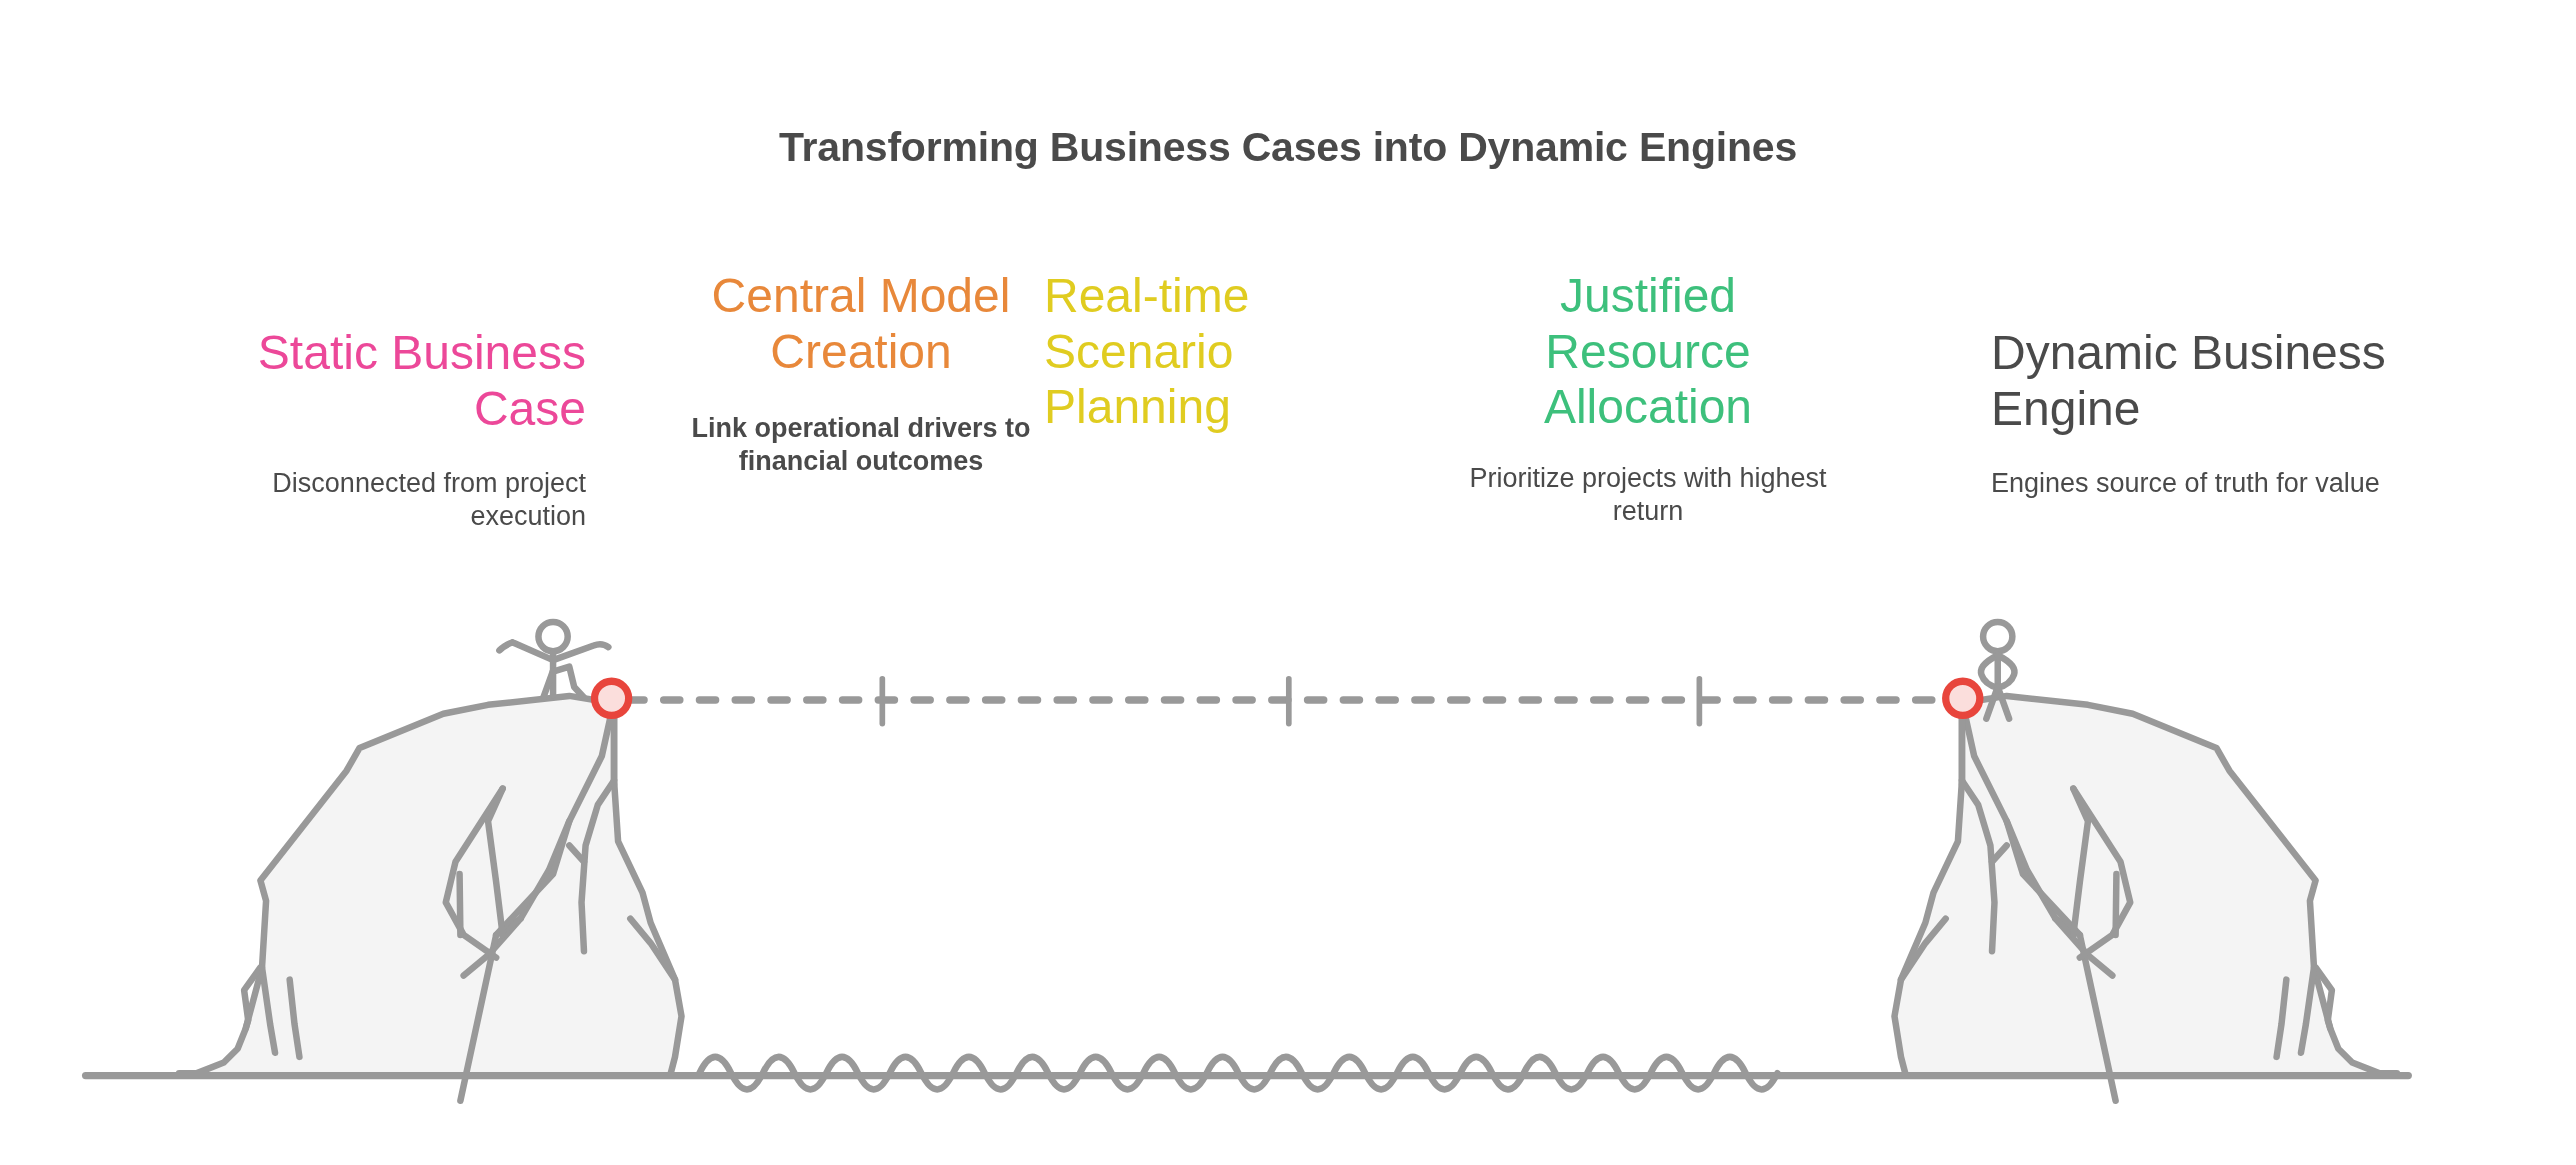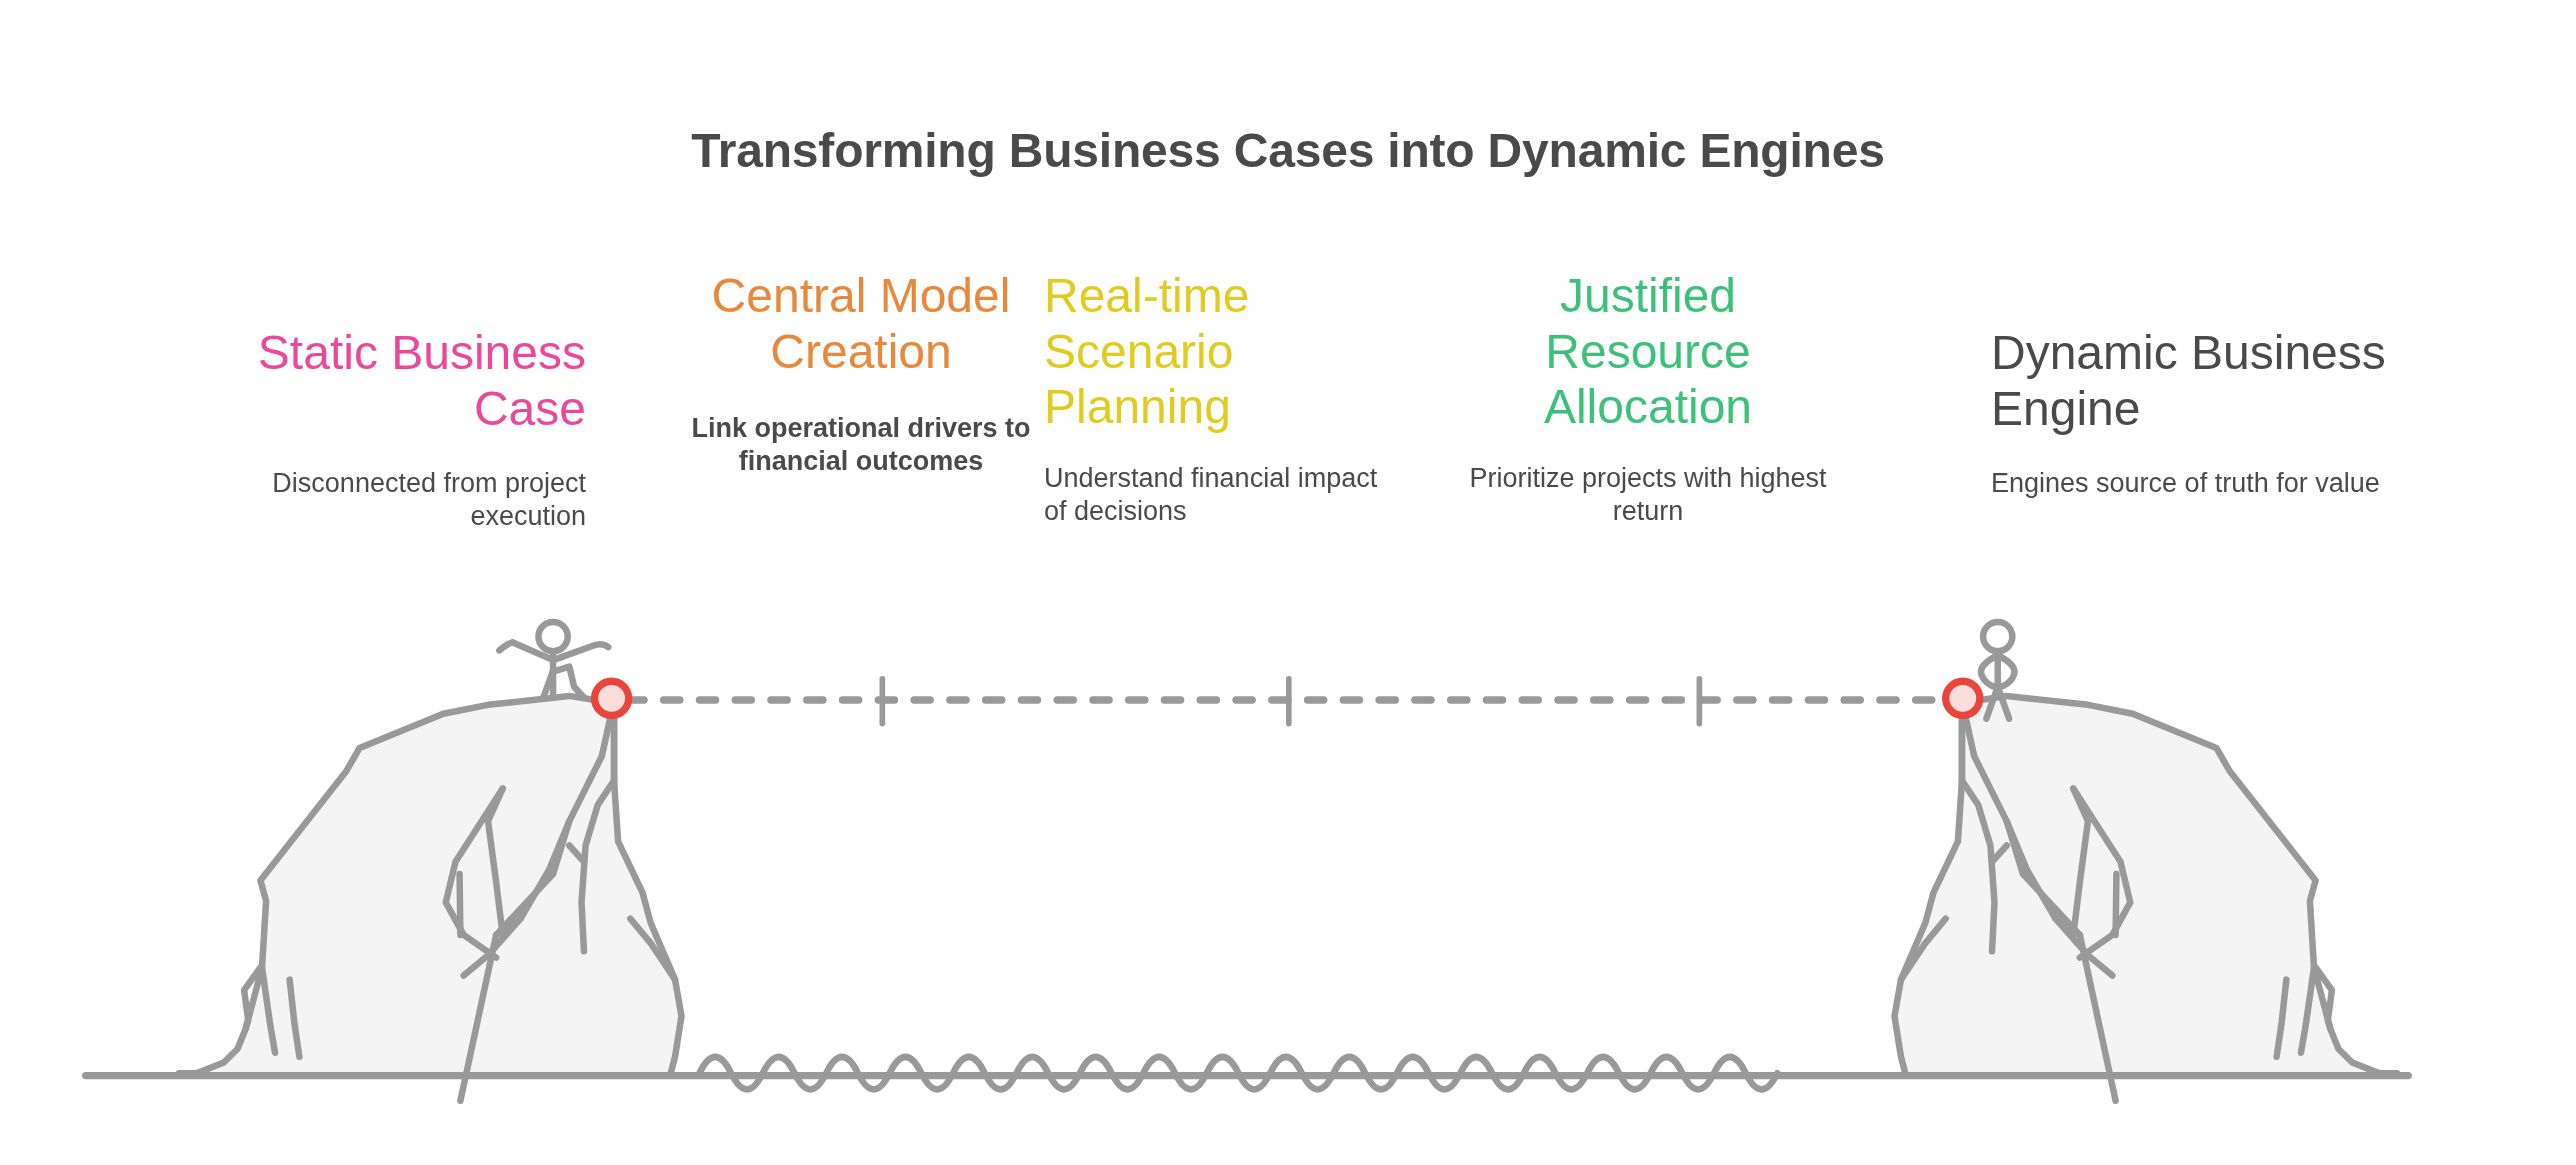--- a/index.html
+++ b/index.html
@@ -16,21 +16,21 @@
     -webkit-font-smoothing: antialiased;
   }
 
   
   #chart-title {
     position: absolute;
     top: 125px;
     left: 0;
     width: 2576px;
     text-align: center;
-    font-size: 48px;
+    font-size: 41px;
     font-weight: bold;
     color: #4a4a4a;
     letter-spacing: -0.2px;
     line-height: 1.1;
   }
 
   
   #columns {
     position: absolute;
     top: 268px;
@@ -103,21 +103,20 @@
     <p class="col-sub">Disconnected from project execution</p>
   </div>
 
   <div class="column" id="col-2">
     <p class="col-heading" style="color: rgb(232, 136, 58);">Central Model Creation</p>
     <p class="col-sub">Link operational drivers to financial outcomes</p>
   </div>
 
   <div class="column" id="col-3">
     <p class="col-heading" style="color: rgb(224, 204, 32);">Real-time Scenario Planning</p>
-    <p class="col-sub">Understand financial impact of decisions</p>
   </div>
 
   <div class="column" id="col-4">
     <p class="col-heading" style="color: rgb(61, 192, 124);">Justified Resource Allocation</p>
     <p class="col-sub">Prioritize projects with highest return</p>
   </div>
 
   <div class="column" id="col-5">
     <p class="col-heading" style="color: rgb(74, 74, 74);">Dynamic Business Engine</p>
     <p class="col-sub">Engines source of truth for value</p>

